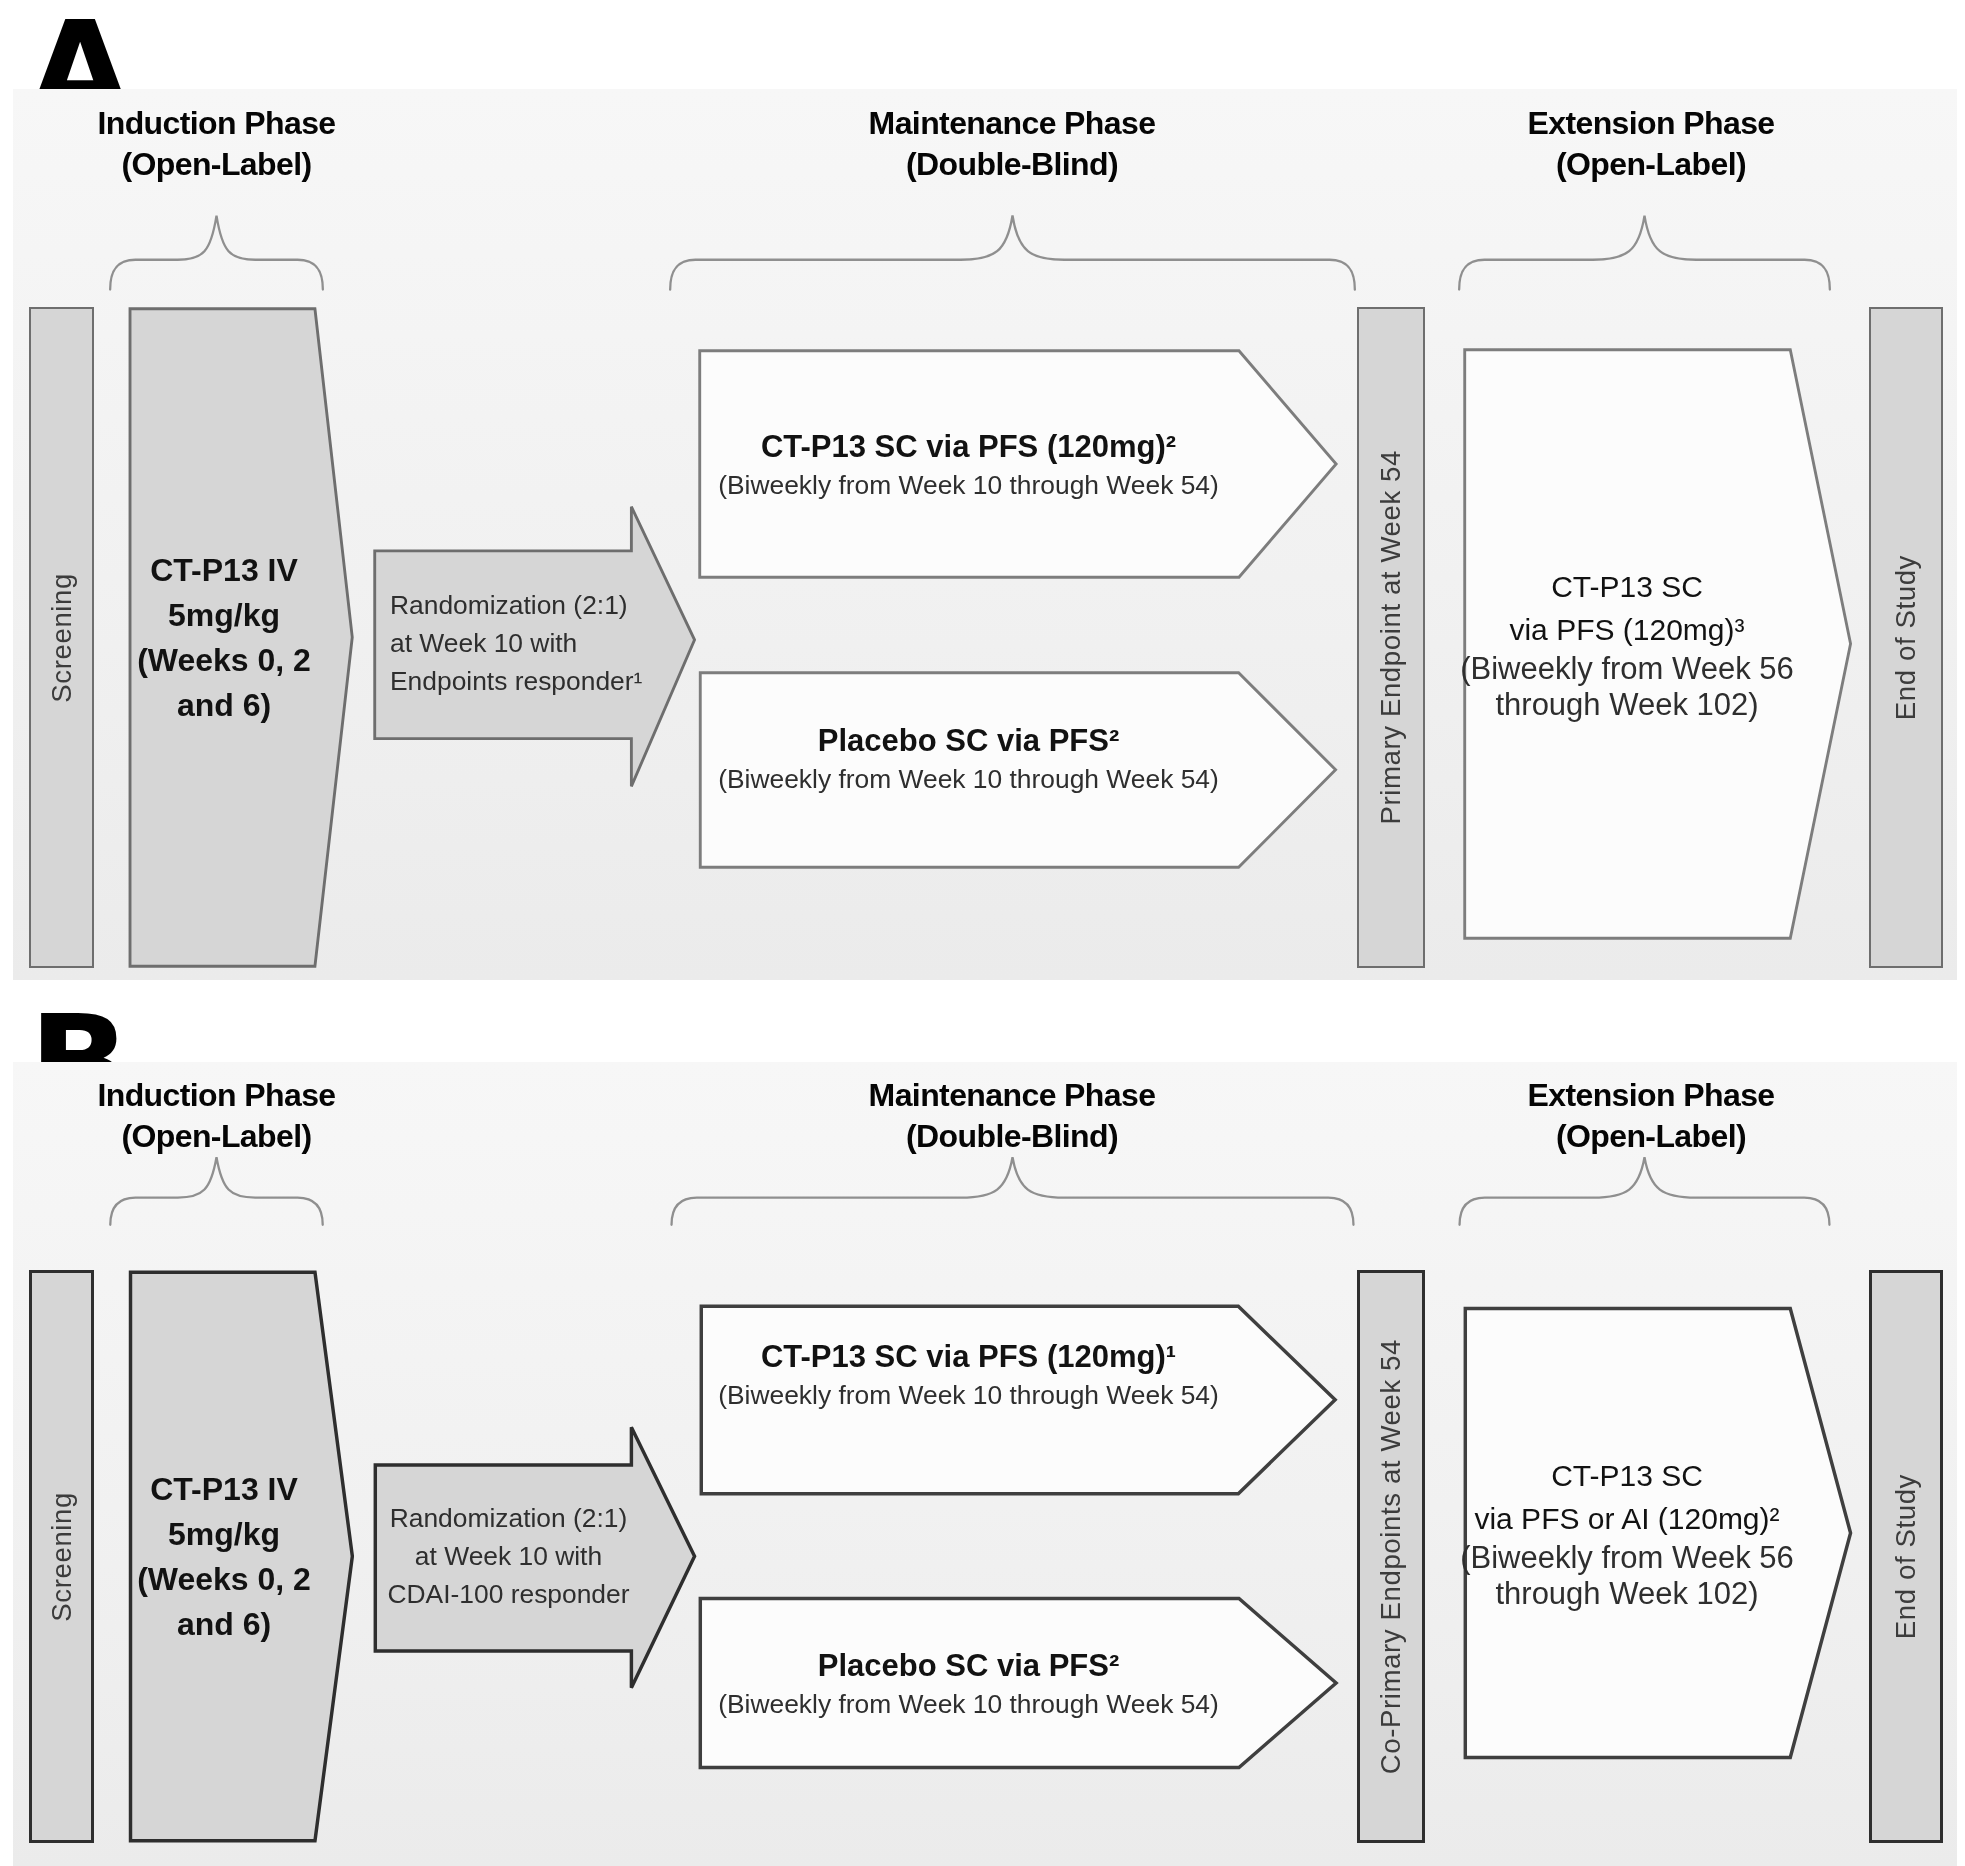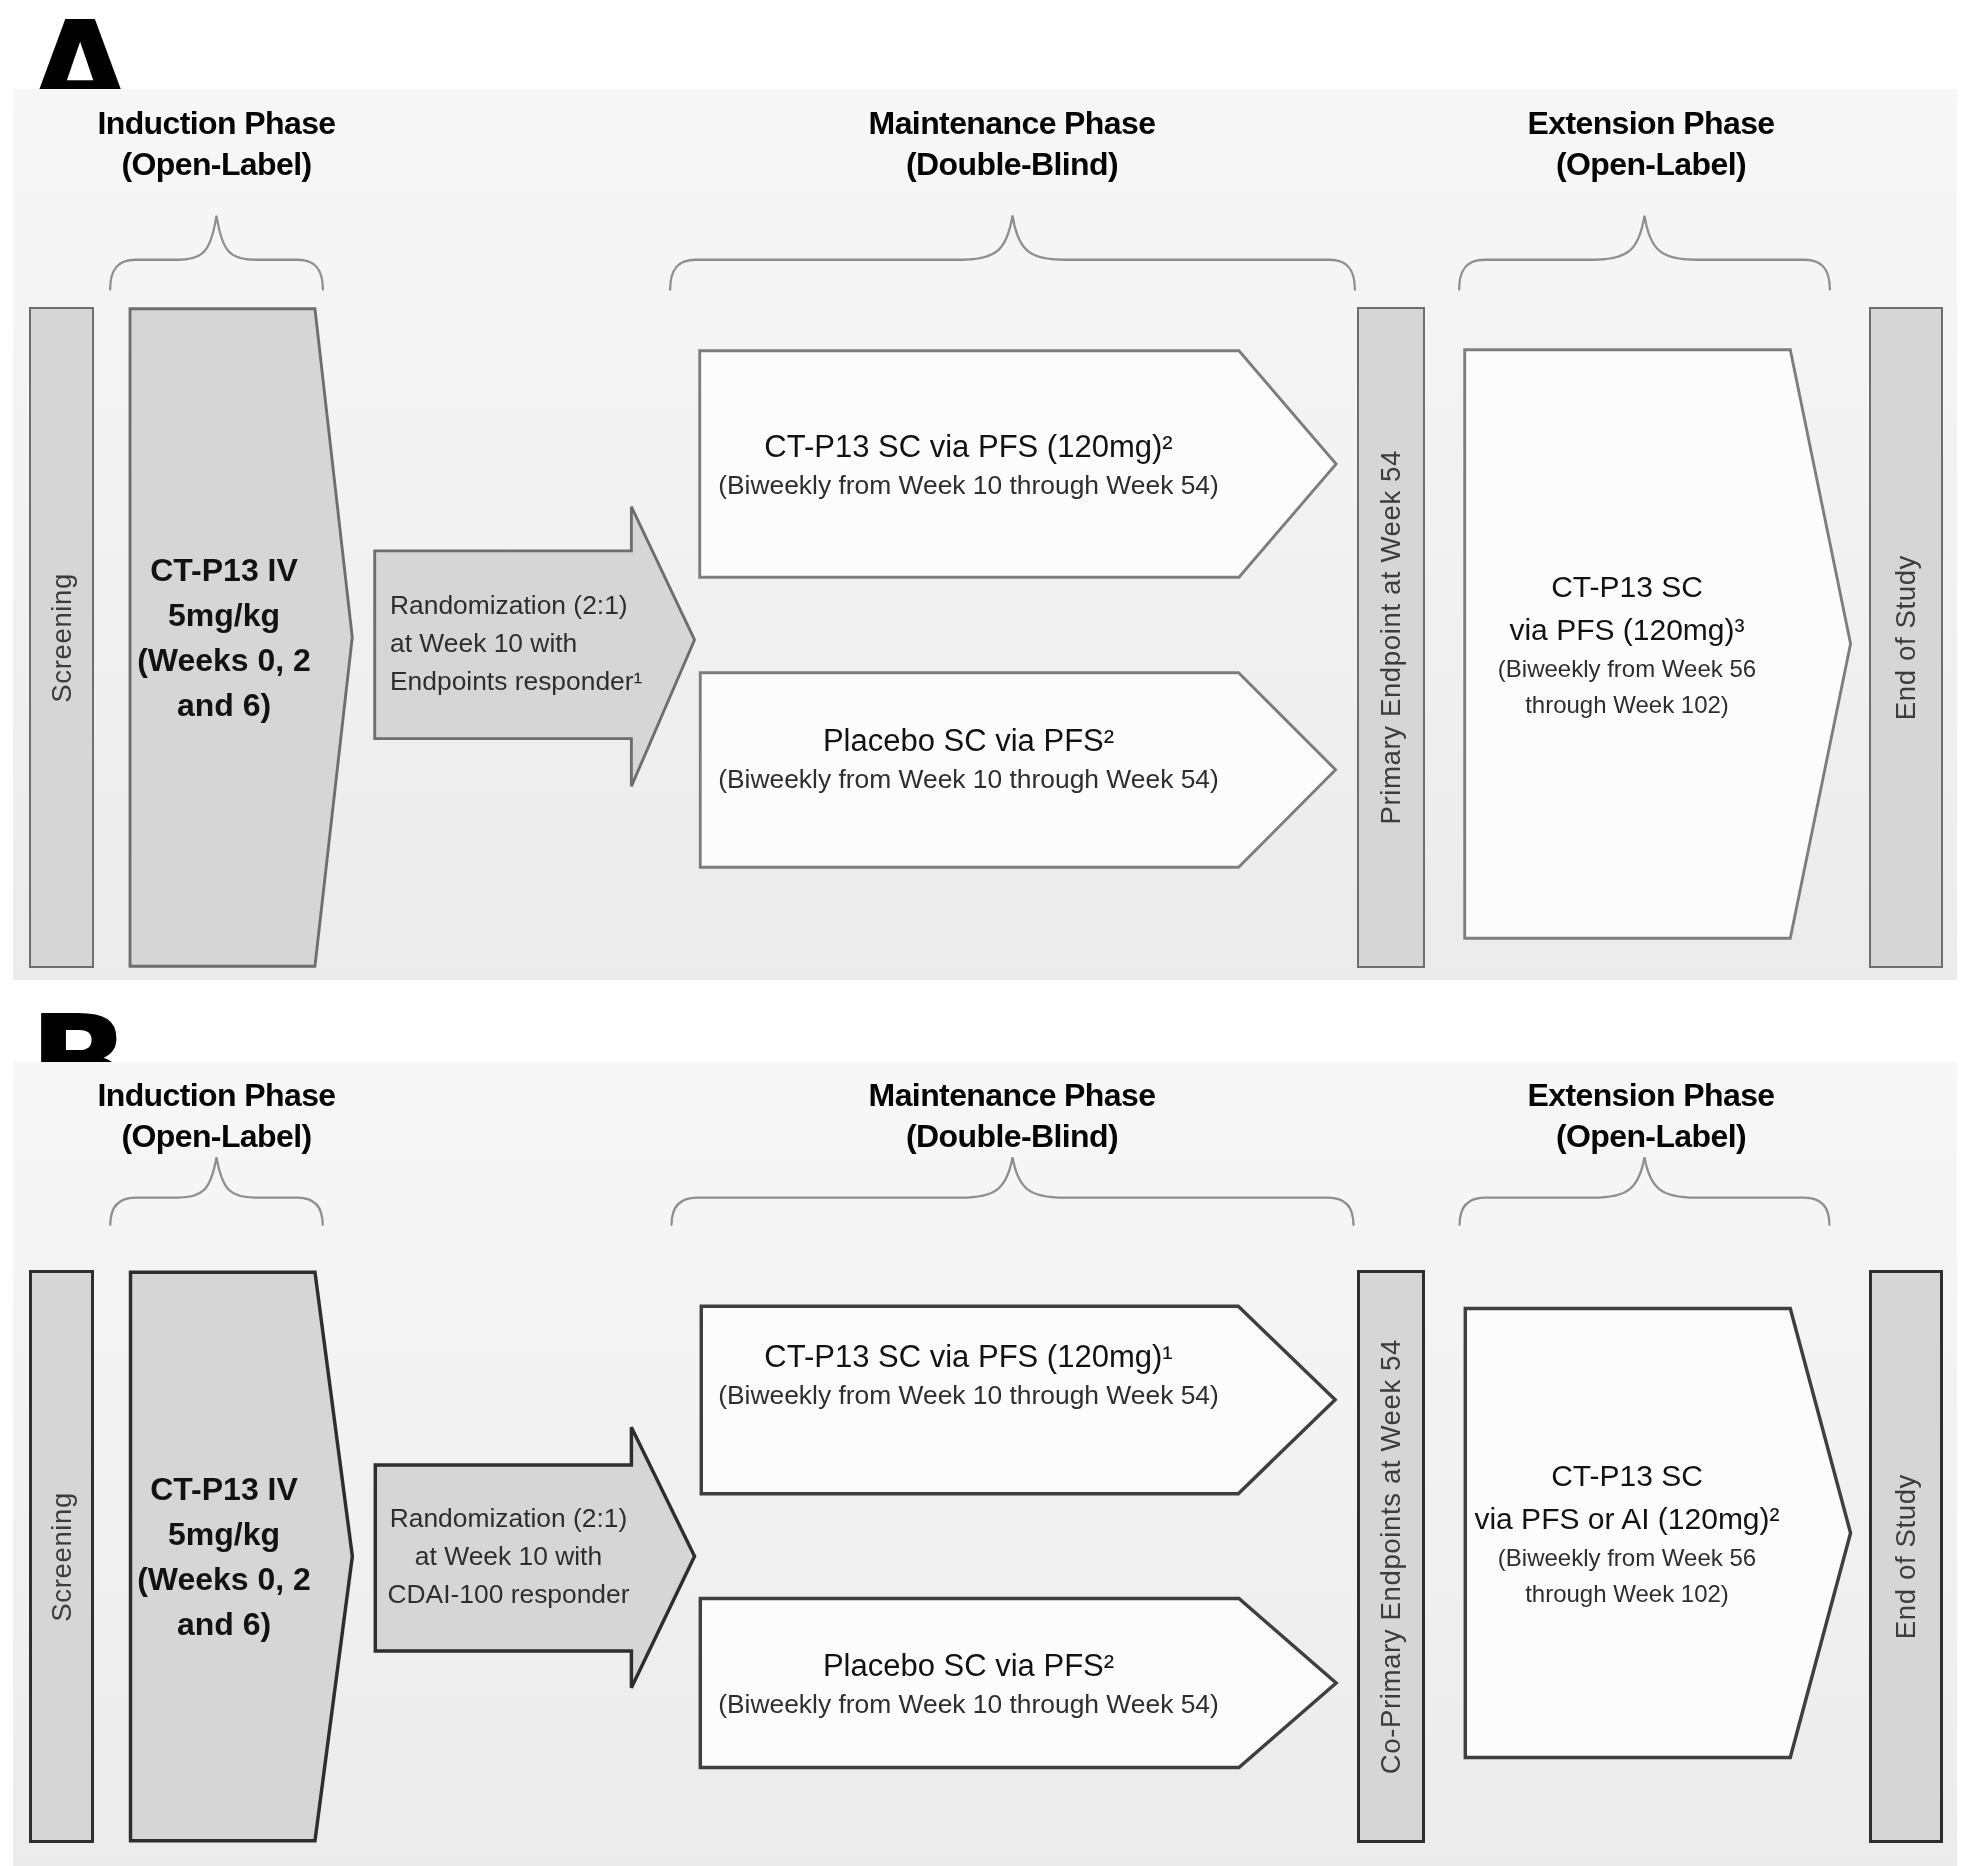--- a/index.html
+++ b/index.html
@@ -25,24 +25,24 @@
   .vtext{writing-mode:vertical-rl;transform:rotate(180deg);font-size:27.6px;color:var(--bar_text);letter-spacing:0.6px;white-space:nowrap}
   .shape{position:absolute;overflow:visible}
   .shape polygon{stroke-linejoin:miter}
   .fg{fill:var(--box_fill)} .fw{fill:var(--arrow_fill)}
   .sA{stroke:var(--border_a);stroke-width:5} .sA2{stroke:var(--arrow_border_a);stroke-width:5}
   .sB{stroke:var(--border_b);stroke-width:6} .sB2{stroke:var(--arrow_border_b);stroke-width:6}
   .boxtext{position:absolute;display:flex;flex-direction:column;justify-content:center;align-items:center;text-align:center}
   .boxtext.leftal{align-items:flex-start;text-align:left}
   .pent-line{font-weight:bold;font-size:32px;line-height:45px;color:var(--text_dark);white-space:nowrap}
   .rand-line{font-size:26.4px;line-height:38px;color:var(--text_mid);white-space:nowrap}
-  .arm-title{font-weight:normal;font-size:31px;line-height:41px;color:var(--text_dark);white-space:nowrap}
+  .arm-title{font-weight:bold;font-size:31px;line-height:41px;color:var(--text_dark);white-space:nowrap}
   .arm-sub{font-size:26.4px;line-height:36px;color:var(--text_mid);white-space:nowrap}
   .ext-title{font-weight:normal;font-size:30px;line-height:43px;color:var(--text_dark);white-space:nowrap}
-  .ext-sub{font-size:24px;line-height:36px;color:var(--text_mid);white-space:nowrap}
+  .ext-sub{font-size:31px;line-height:36px;color:var(--text_mid);white-space:nowrap}
 </style>
 </head>
 <body>
 
 <section class="panel" style="top:0;height:991px">
   <div class="big-label" style="left:29px;top:3.4px">A</div>
   <div class="panel-bg" style="left:12.6px;top:89px;width:1944px;height:891px"></div>
 
   <div class="phase-header" style="left:15.5px;top:103px;width:402px">
     <div class="ph-line">Induction Phase</div>

